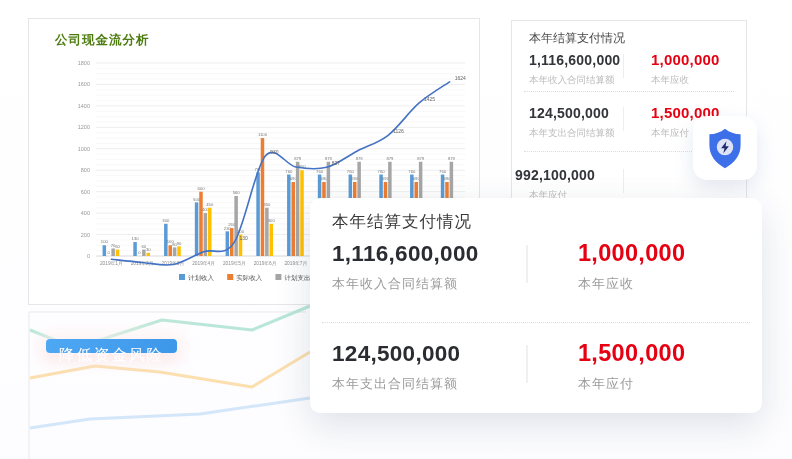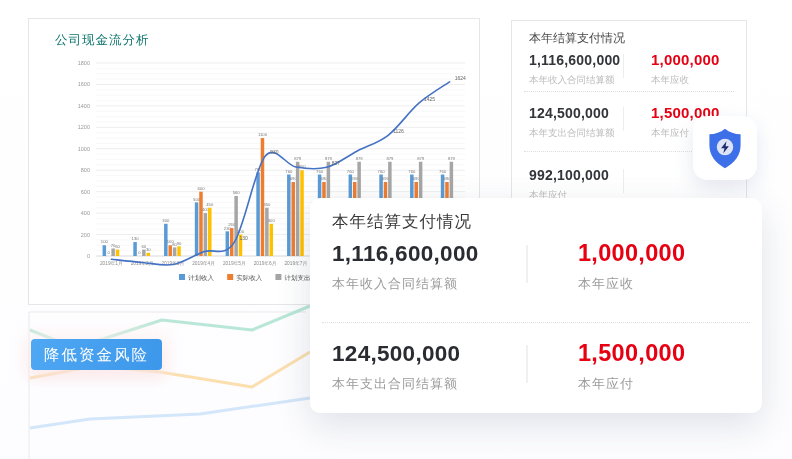--- a/index.html
+++ b/index.html
@@ -9,21 +9,21 @@
     font-family:"Liberation Sans","DejaVu Sans",sans-serif;
     -webkit-font-smoothing:antialiased;
   }
   .abs{position:absolute;}
 
   
   .chart-card{
     left:28px;top:18px;width:452px;height:287px;
     background:#fff;border:1px solid #e5e6e8;box-sizing:border-box;z-index:2;
   }
-  .chart-title{left:26px;top:13px;font-size:12.5px;color:#0f766e;letter-spacing:1px;}
+  .chart-title{left:26px;top:13px;font-size:12.5px;color:#4d7c0f;letter-spacing:1px;font-weight:bold;}
   #cashflow-svg{position:absolute;left:0;top:0;}
 
   
   .bg-chart{left:0;top:300px;z-index:1;}
 
   
   .summary-panel{
     left:511px;top:20px;width:236px;height:226px;background:#fff;
     border:1px solid #e5e6e8;box-sizing:border-box;z-index:3;
   }
@@ -48,21 +48,21 @@
   }
   .d-title{left:22px;top:13px;font-size:16.5px;color:#3a3a3a;letter-spacing:1px;}
   .d-val{font-weight:bold;font-size:22.5px;color:#2a2c32;letter-spacing:.3px;}
   .d-val.red{color:#e60012;font-size:23.5px;}
   .d-lab{font-size:13px;color:#9b9b9b;letter-spacing:1px;}
   .d-sep{width:2px;background:#f0f0f0;}
   .d-div{left:12px;right:12px;border-top:1px dotted #ddd;}
 
   
   .risk-badge{
-    left:31px;top:339px;height:31px;line-height:31px;padding:0 13px;
+    left:46px;top:339px;height:14px;line-height:31px;padding:0 13px;
     background:linear-gradient(115deg,#4fa8f3,#3d97ea);
     color:#fff;font-size:15.5px;letter-spacing:2px;border-radius:4px;z-index:5;
     box-shadow:0 0 16px 8px rgba(255,241,241,.65),0 6px 14px rgba(230,150,150,.28);
     cursor:pointer;
   }
 </style>
 </head>
 <body>
 
 <svg class="abs bg-chart" width="792" height="159">
@@ -259,21 +259,21 @@
   <div class="abs p-div" style="top:70px"></div>
 
   <div class="abs p-val" style="left:17px;top:84px">124,500,000</div>
   <div class="abs p-sep" style="left:111px;top:86px;height:24px"></div>
   <div class="abs p-val red" style="left:139px;top:83px">1,500,000</div>
   <div class="abs p-lab" style="left:17px;top:106px">本年支出合同结算额</div>
   <div class="abs p-lab" style="left:139px;top:106px">本年应付</div>
 
   <div class="abs p-div" style="top:130px"></div>
 
-  <div class="abs p-val" style="left:17px;top:146px">992,100,000</div>
+  <div class="abs p-val" style="left:3px;top:146px">992,100,000</div>
   <div class="abs p-sep" style="left:111px;top:148px;height:24px"></div>
   <div class="abs p-lab" style="left:17px;top:168px">本年应付</div>
 </div>
 
 <div class="abs shield-card">
   <svg width="44" height="46" viewBox="0 0 48 50">
     <path d="M24 4 C29 8 34.5 10 41 10 L41 22 C41 33 34.5 41 24 47 C13.5 41 7 33 7 22 L7 10 C13.5 10 19 8 24 4 Z" fill="#3D6FE8"></path>
     <circle cx="24" cy="24" r="9" fill="#DDE2F6"></circle>
     <path d="M25.6 17.5 L19.8 25.4 L23.4 25.4 L22.2 30.8 L28.2 23.2 L24.6 23.2 Z" fill="#1B2B6B"></path>
   </svg>

